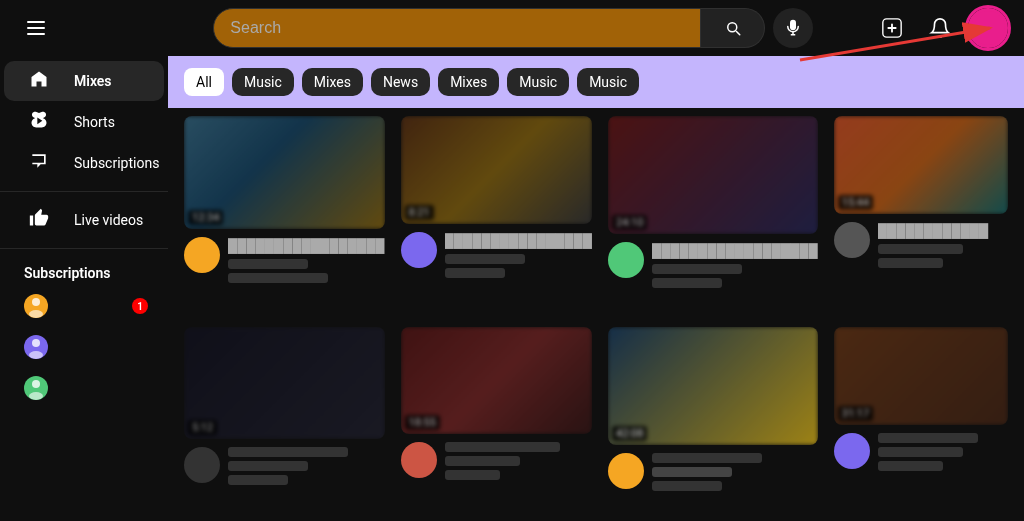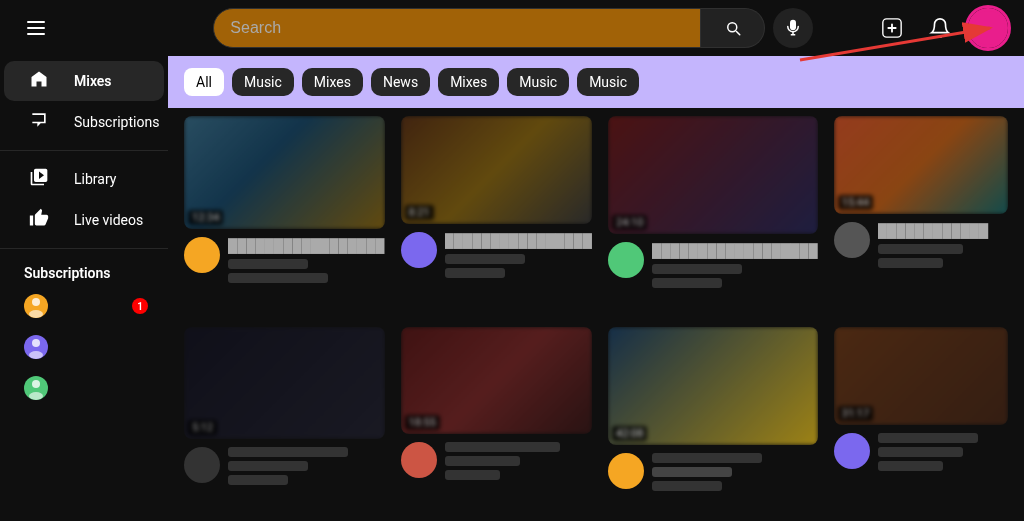--- a/index.html
+++ b/index.html
@@ -419,36 +419,36 @@
       <span class="sidebar-item-icon">
         <svg width="20" height="20" viewBox="0 0 24 24" fill="white">
             <path d="M3 9.5L12 3l9 6.5V21H15v-6H9v6H3V9.5z"></path>
           </svg>
       </span>
       <span class="sidebar-item-label">Mixes</span>
     </div>
     <div class="sidebar-item">
       <span class="sidebar-item-icon">
         <svg width="20" height="20" viewBox="0 0 24 24" fill="white">
+            <path d="M17.77 10.32l-1.2-.5L18 9c1.86-.62 2.91-2.62 2.29-4.48C19.67 2.65 17.97 2 16.5 2c-.47 0-.95.08-1.41.26L12 3.45 8.91 2.26C8.45 2.08 7.97 2 7.5 2 6.03 2 4.33 2.65 3.71 4.52 3.09 6.38 4.14 8.38 6 9l1.43.82-1.2.5C4.34 11.3 3 13.21 3 15.35 3 18.45 5.55 21 8.65 21h6.7C18.45 21 21 18.45 21 15.35c0-2.14-1.34-4.05-3.23-5.03zM10 17V9l6 4-6 4z"></path>
+          </svg>
+      </span>
+      <span class="sidebar-item-label">Shorts</span>
+    </div>
+    <div class="sidebar-item">
+      <span class="sidebar-item-icon">
+        <svg width="20" height="20" viewBox="0 0 24 24" fill="white">
             <path d="M10 18v-2H4V4h16v12h-6l-4 4zm2-4h6V6H4v8h8z"></path>
           </svg>
       </span>
       <span class="sidebar-item-label">Subscriptions</span>
     </div>
 
     <hr class="sidebar-divider">
 
-    <div class="sidebar-item">
-      <span class="sidebar-item-icon">
-        <svg width="20" height="20" viewBox="0 0 24 24" fill="white">
-            <path d="M4 6H2v14c0 1.1.9 2 2 2h14v-2H4V6zm16-4H8c-1.1 0-2 .9-2 2v12c0 1.1.9 2 2 2h12c1.1 0 2-.9 2-2V4c0-1.1-.9-2-2-2zm-8 12.5v-9l6 4.5-6 4.5z"></path>
-          </svg>
-      </span>
-      <span class="sidebar-item-label">Library</span>
-    </div>
     <div class="sidebar-item">
       <span class="sidebar-item-icon">
         <svg width="20" height="20" viewBox="0 0 24 24" fill="white">
             <path d="M1 21h4V9H1v12zm22-11c0-1.1-.9-2-2-2h-6.31l.95-4.57.03-.32c0-.41-.17-.79-.44-1.06L14.17 1 7.59 7.59C7.22 7.95 7 8.45 7 9v10c0 1.1.9 2 2 2h9c.83 0 1.54-.5 1.84-1.22l3.02-7.05c.09-.23.14-.47.14-.73v-2z"></path>
           </svg>
       </span>
       <span class="sidebar-item-label">Live videos</span>
     </div>
 
     <hr class="sidebar-divider">

